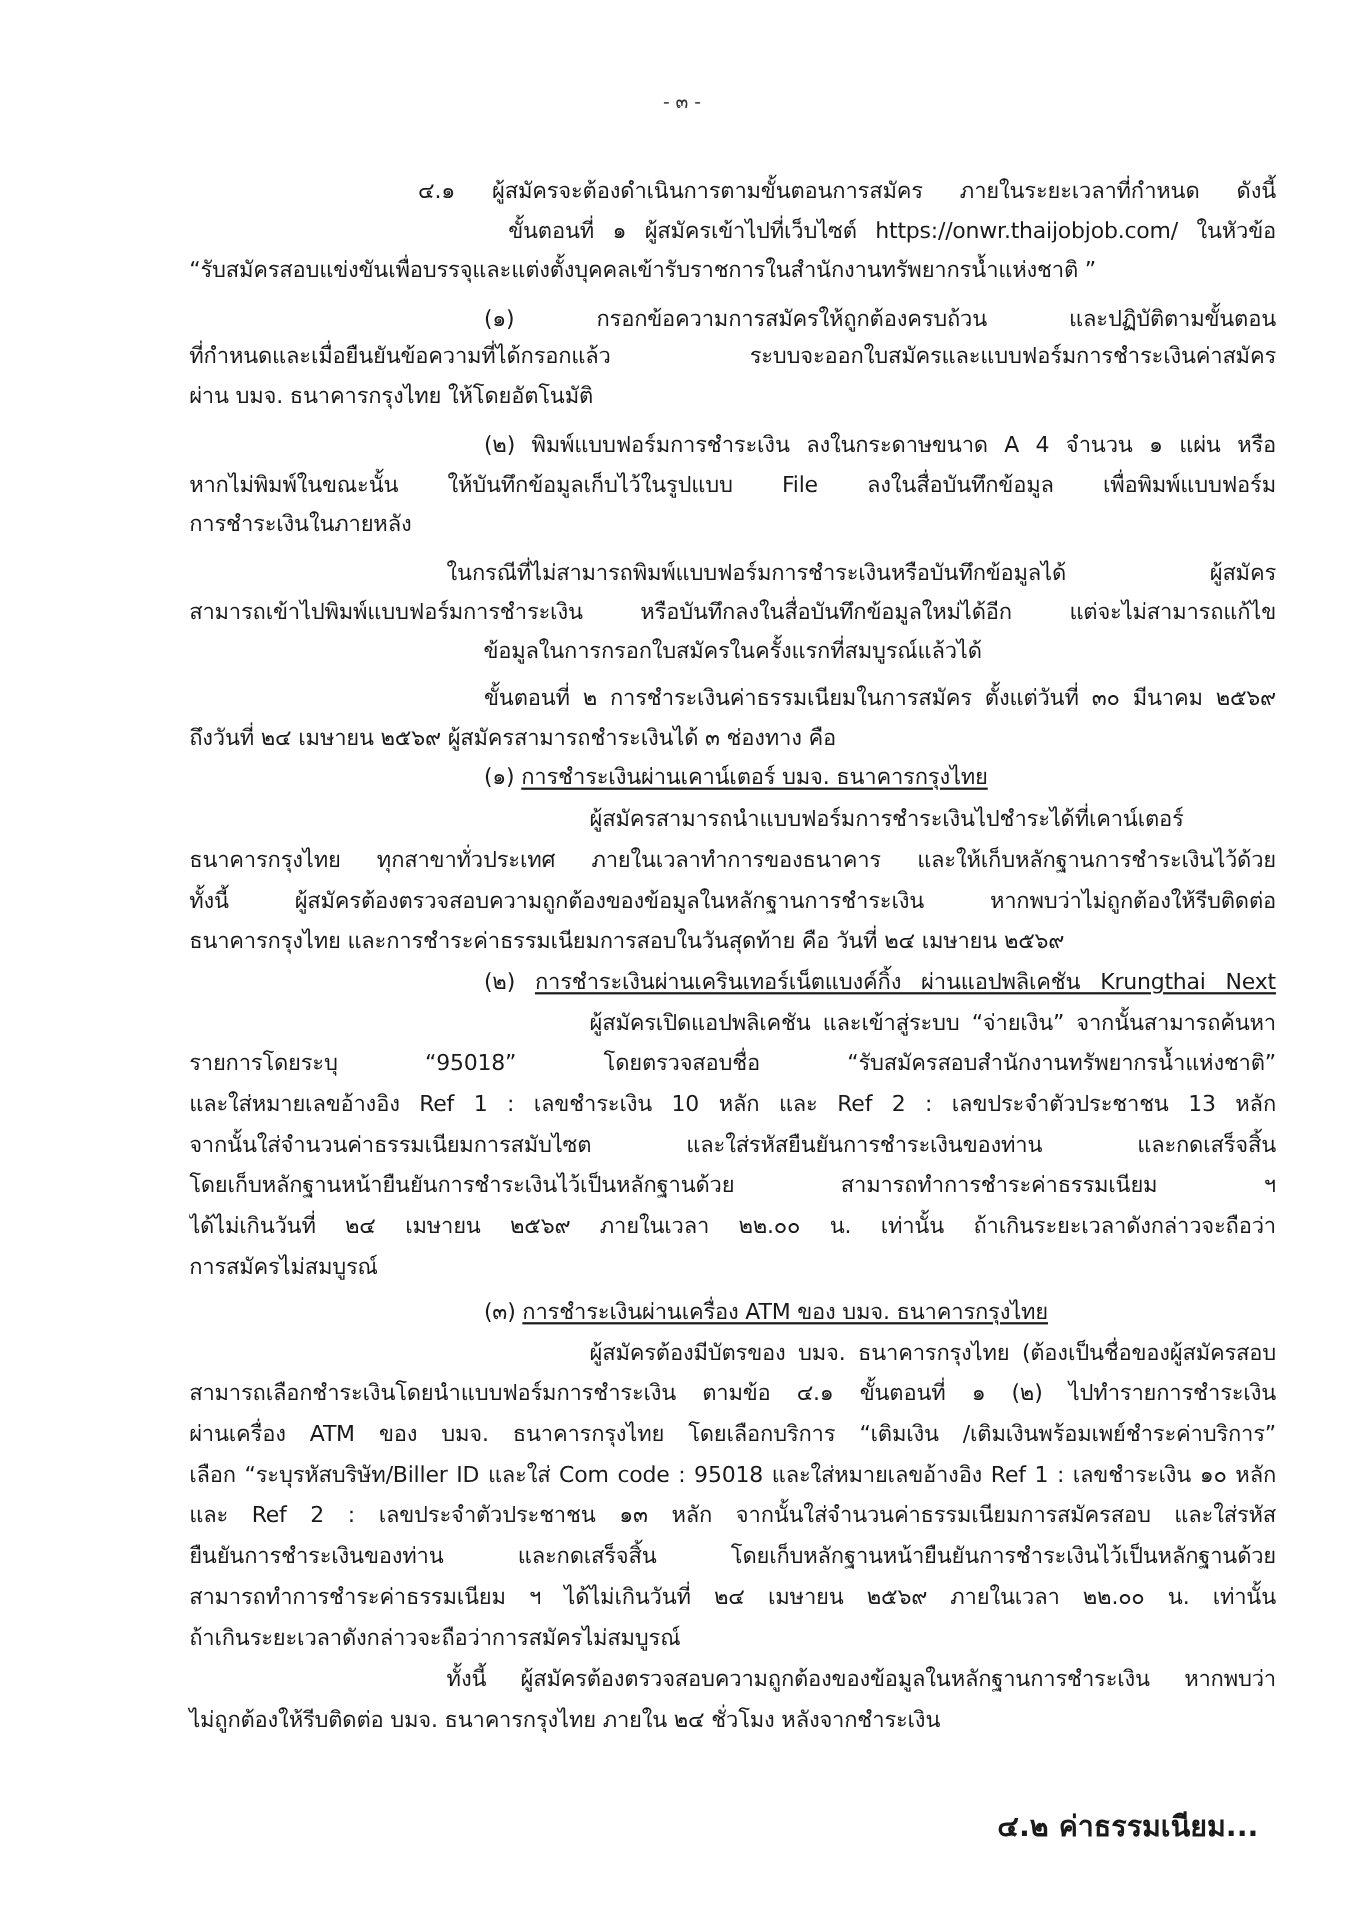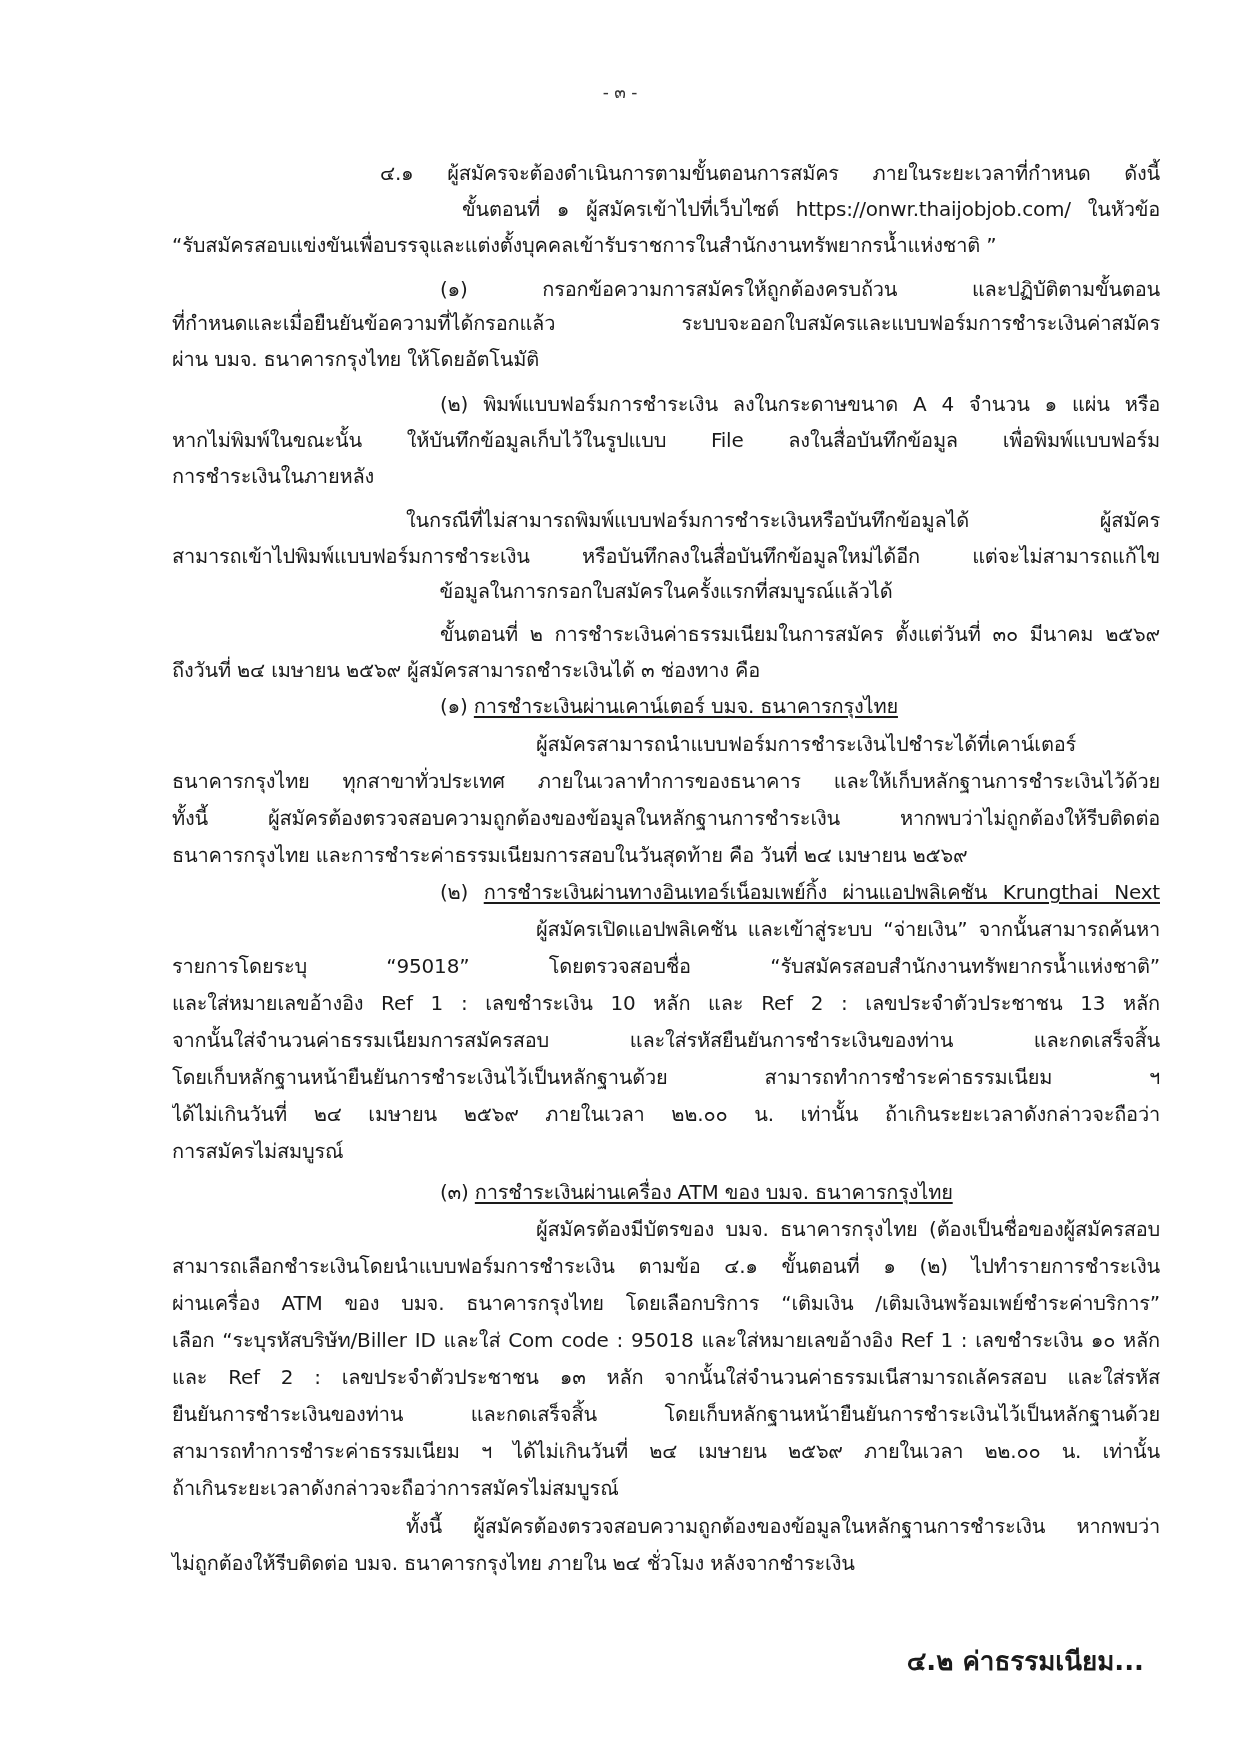--- a/index.html
+++ b/index.html
@@ -32,34 +32,34 @@
       <div class="line justify" style="left: 406px; top: 505px; width: 754px;"><span class="seg">ในกรณีที่ไม่สามารถพิมพ์แบบฟอร์มการชำระเงินหรือบันทึกข้อมูลได้ ผู้สมัคร</span></div>
       <div class="line justify" style="left: 172px; top: 541px; width: 988px;"><span class="seg">สามารถเข้าไปพิมพ์แบบฟอร์มการชำระเงิน หรือบันทึกลงในสื่อบันทึกข้อมูลใหม่ได้อีก แต่จะไม่สามารถแก้ไข</span></div>
       <div class="line" style="left: 172px; top: 576px; width: 988px; text-align: center;"><span class="seg">ข้อมูลในการกรอกใบสมัครในครั้งแรกที่สมบูรณ์แล้วได้</span></div>
       <div class="line justify" style="left: 440px; top: 619px; width: 720px;"><span class="seg b">ขั้นตอนที่ ๒</span><span class="seg"> การชำระเงินค่าธรรมเนียมในการสมัคร </span><span class="seg b">ตั้งแต่วันที่ ๓๐ มีนาคม ๒๕๖๙</span></div>
       <div class="line" style="left: 172px; top: 655px; width: 988px;"><span class="seg b">ถึงวันที่ ๒๔ เมษายน ๒๕๖๙</span><span class="seg"> ผู้สมัครสามารถชำระเงินได้ ๓ ช่องทาง คือ</span></div>
       <div class="line" style="left: 440px; top: 691px; width: 720px;"><span class="seg">(๑) </span><span class="seg u">การชำระเงินผ่านเคาน์เตอร์ บมจ. ธนาคารกรุงไทย</span></div>
       <div class="line justify" style="left: 536px; top: 729px; width: 624px;"><span class="seg">ผู้สมัครสามารถนำแบบฟอร์มการชำระเงินไปชำระได้ที่เคาน์เตอร์</span></div>
       <div class="line justify" style="left: 172px; top: 766px; width: 988px;"><span class="seg">ธนาคารกรุงไทย ทุกสาขาทั่วประเทศ ภายในเวลาทำการของธนาคาร และให้เก็บหลักฐานการชำระเงินไว้ด้วย</span></div>
       <div class="line justify" style="left: 172px; top: 803px; width: 988px;"><span class="seg">ทั้งนี้ ผู้สมัครต้องตรวจสอบความถูกต้องของข้อมูลในหลักฐานการชำระเงิน หากพบว่าไม่ถูกต้องให้รีบติดต่อ</span></div>
       <div class="line" style="left: 172px; top: 840px; width: 988px;"><span class="seg">ธนาคารกรุงไทย </span><span class="seg b">และการชำระค่าธรรมเนียมการสอบในวันสุดท้าย คือ วันที่ ๒๔ เมษายน ๒๕๖๙</span></div>
-      <div class="line justify" style="left: 440px; top: 877px; width: 720px;"><span class="seg">(๒) </span><span class="seg u">การชำระเงินผ่านทางอินเทอร์เน็อมเพย์กิ้ง ผ่านแอปพลิเคชัน Krungthai Next</span></div>
+      <div class="line justify" style="left: 440px; top: 877px; width: 720px;"><span class="seg">(๒) </span><span class="seg u">การชำระเงินผ่านเครินเทอร์เน็ตแบงค์กิ้ง ผ่านแอปพลิเคชัน Krungthai Next</span></div>
       <div class="line justify" style="left: 536px; top: 914px; width: 624px;"><span class="seg">ผู้สมัครเปิดแอปพลิเคชัน และเข้าสู่ระบบ “จ่ายเงิน” จากนั้นสามารถค้นหา</span></div>
       <div class="line justify" style="left: 172px; top: 951px; width: 988px;"><span class="seg">รายการโดยระบุ “95018” โดยตรวจสอบชื่อ “รับสมัครสอบสำนักงานทรัพยากรน้ำแห่งชาติ”</span></div>
       <div class="line justify" style="left: 172px; top: 988px; width: 988px;"><span class="seg">และใส่หมายเลขอ้างอิง Ref 1 : เลขชำระเงิน 10 หลัก และ Ref 2 : เลขประจำตัวประชาชน 13 หลัก</span></div>
-      <div class="line justify" style="left: 172px; top: 1025px; width: 988px;"><span class="seg b">จากนั้นใส่จำนวนค่าธรรมเนียมการสมัครสอบ</span><span class="seg"> และใส่รหัสยืนยันการชำระเงินของท่าน และกดเสร็จสิ้น</span></div>
+      <div class="line justify" style="left: 172px; top: 1025px; width: 988px;"><span class="seg b">จากนั้นใส่จำนวนค่าธรรมเนียมการสมับไซต</span><span class="seg"> และใส่รหัสยืนยันการชำระเงินของท่าน และกดเสร็จสิ้น</span></div>
       <div class="line justify" style="left: 172px; top: 1062px; width: 988px;"><span class="seg">โดยเก็บหลักฐานหน้ายืนยันการชำระเงินไว้เป็นหลักฐานด้วย </span><span class="seg b">สามารถทำการชำระค่าธรรมเนียม ฯ</span></div>
       <div class="line justify" style="left: 172px; top: 1099px; width: 988px;"><span class="seg b">ได้ไม่เกินวันที่ ๒๔ เมษายน ๒๕๖๙ ภายในเวลา ๒๒.๐๐ น. เท่านั้น ถ้าเกินระยะเวลาดังกล่าวจะถือว่า</span></div>
       <div class="line" style="left: 172px; top: 1136px; width: 988px;"><span class="seg b">การสมัครไม่สมบูรณ์</span></div>
       <div class="line" style="left: 440px; top: 1177px; width: 720px;"><span class="seg">(๓) </span><span class="seg u">การชำระเงินผ่านเครื่อง ATM ของ บมจ. ธนาคารกรุงไทย</span></div>
       <div class="line justify" style="left: 536px; top: 1214px; width: 624px;"><span class="seg">ผู้สมัครต้องมีบัตรของ บมจ. ธนาคารกรุงไทย (ต้องเป็นชื่อของผู้สมัครสอบเท่านั้น)</span></div>
       <div class="line justify" style="left: 172px; top: 1251px; width: 988px;"><span class="seg">สามารถเลือกชำระเงินโดยนำแบบฟอร์มการชำระเงิน ตามข้อ ๔.๑ ขั้นตอนที่ ๑ (๒) ไปทำรายการชำระเงิน</span></div>
       <div class="line justify" style="left: 172px; top: 1288px; width: 988px;"><span class="seg">ผ่านเครื่อง ATM ของ บมจ. ธนาคารกรุงไทย โดยเลือกบริการ “เติมเงิน /เติมเงินพร้อมเพย์ชำระค่าบริการ”</span></div>
       <div class="line justify" style="left: 172px; top: 1325px; width: 988px;"><span class="seg">เลือก “ระบุรหัสบริษัท/Biller ID และใส่ Com code : 95018 และใส่หมายเลขอ้างอิง Ref 1 : เลขชำระเงิน ๑๐ หลัก</span></div>
-      <div class="line justify" style="left: 172px; top: 1362px; width: 988px;"><span class="seg">และ Ref 2 : เลขประจำตัวประชาชน ๑๓ หลัก จากนั้นใส่</span><span class="seg b">จำนวนค่าธรรมเนีสามารถเลัครสอบ</span><span class="seg"> และใส่รหัส</span></div>
+      <div class="line justify" style="left: 172px; top: 1362px; width: 988px;"><span class="seg">และ Ref 2 : เลขประจำตัวประชาชน ๑๓ หลัก จากนั้นใส่</span><span class="seg b">จำนวนค่าธรรมเนียมการสมัครสอบ</span><span class="seg"> และใส่รหัส</span></div>
       <div class="line justify" style="left: 172px; top: 1399px; width: 988px;"><span class="seg">ยืนยันการชำระเงินของท่าน และกดเสร็จสิ้น โดยเก็บหลักฐานหน้ายืนยันการชำระเงินไว้เป็นหลักฐานด้วย</span></div>
       <div class="line justify" style="left: 172px; top: 1436px; width: 988px;"><span class="seg b">สามารถทำการชำระค่าธรรมเนียม ฯ ได้ไม่เกินวันที่ ๒๔ เมษายน ๒๕๖๙ ภายในเวลา ๒๒.๐๐ น. เท่านั้น</span></div>
       <div class="line" style="left: 172px; top: 1473px; width: 988px;"><span class="seg b">ถ้าเกินระยะเวลาดังกล่าวจะถือว่าการสมัครไม่สมบูรณ์</span></div>
       <div class="line justify" style="left: 406px; top: 1511px; width: 754px;"><span class="seg">ทั้งนี้ ผู้สมัครต้องตรวจสอบความถูกต้องของข้อมูลในหลักฐานการชำระเงิน หากพบว่า</span></div>
       <div class="line" style="left: 172px; top: 1548px; width: 988px;"><span class="seg">ไม่ถูกต้องให้รีบติดต่อ บมจ. ธนาคารกรุงไทย ภายใน ๒๔ ชั่วโมง หลังจากชำระเงิน</span></div>
     </div>
   <div class="footer-continue">๔.๒ ค่าธรรมเนียม...</div>
 </div>
 
 </body></html>

